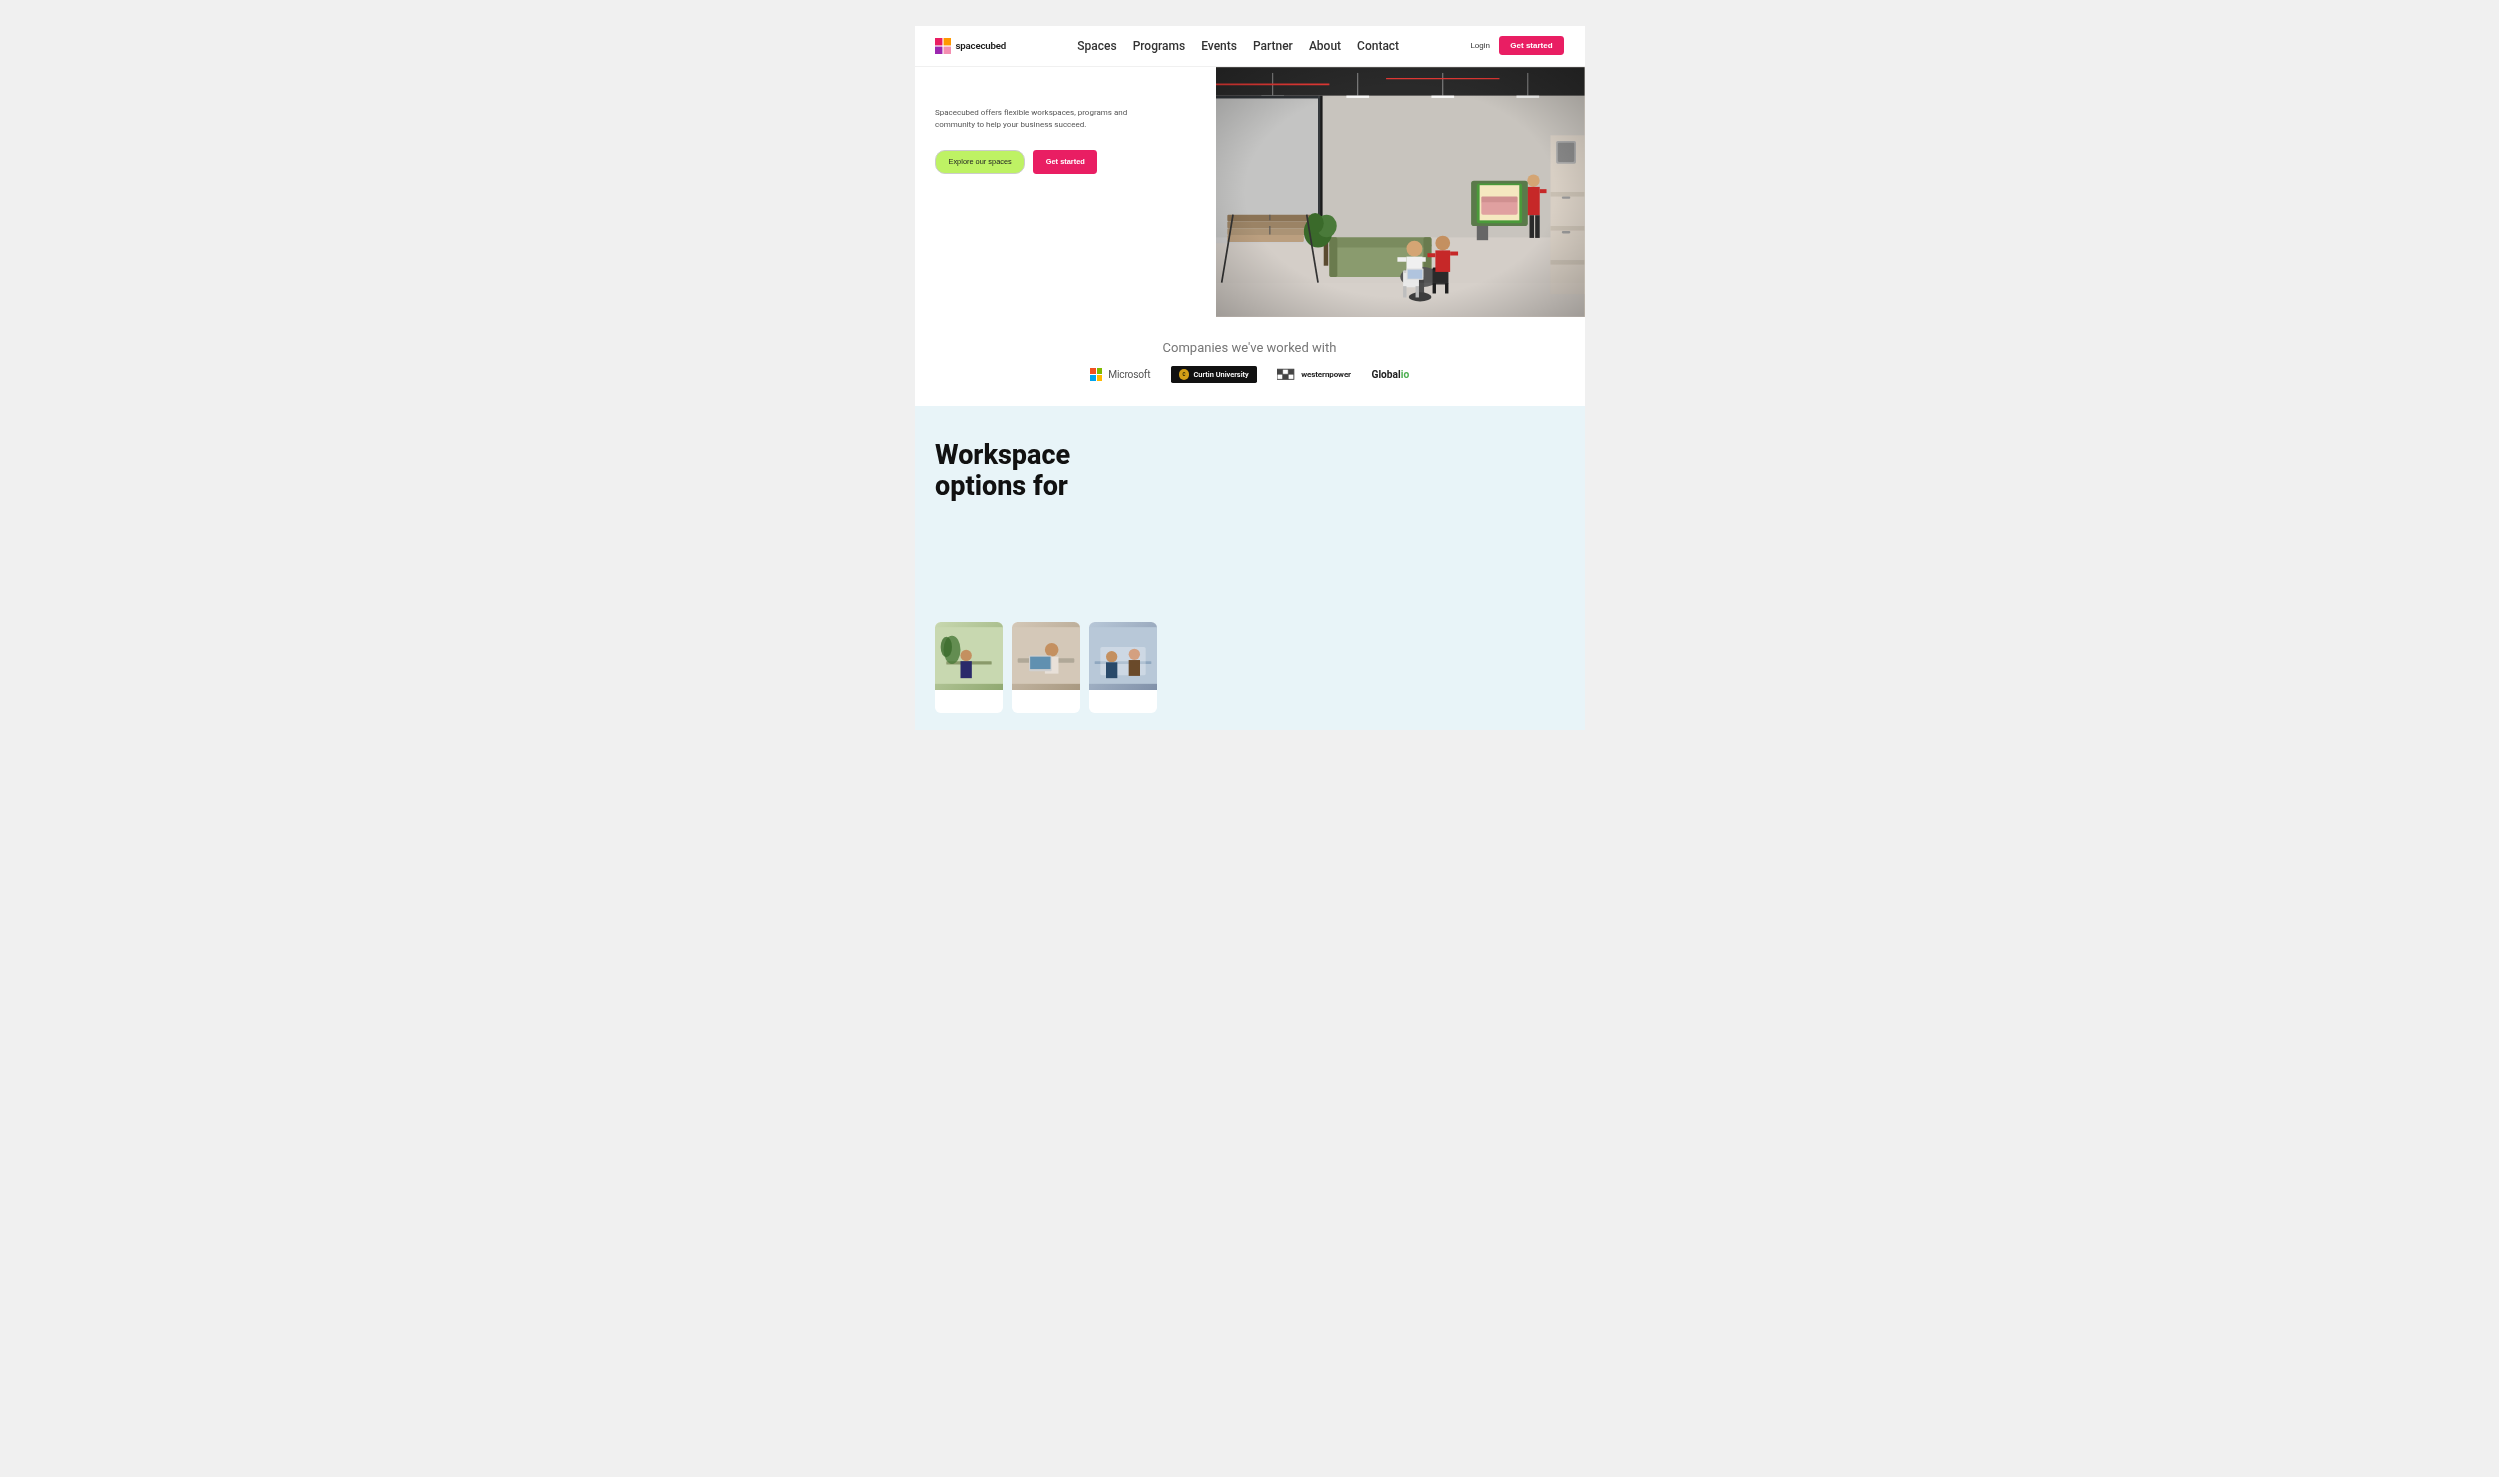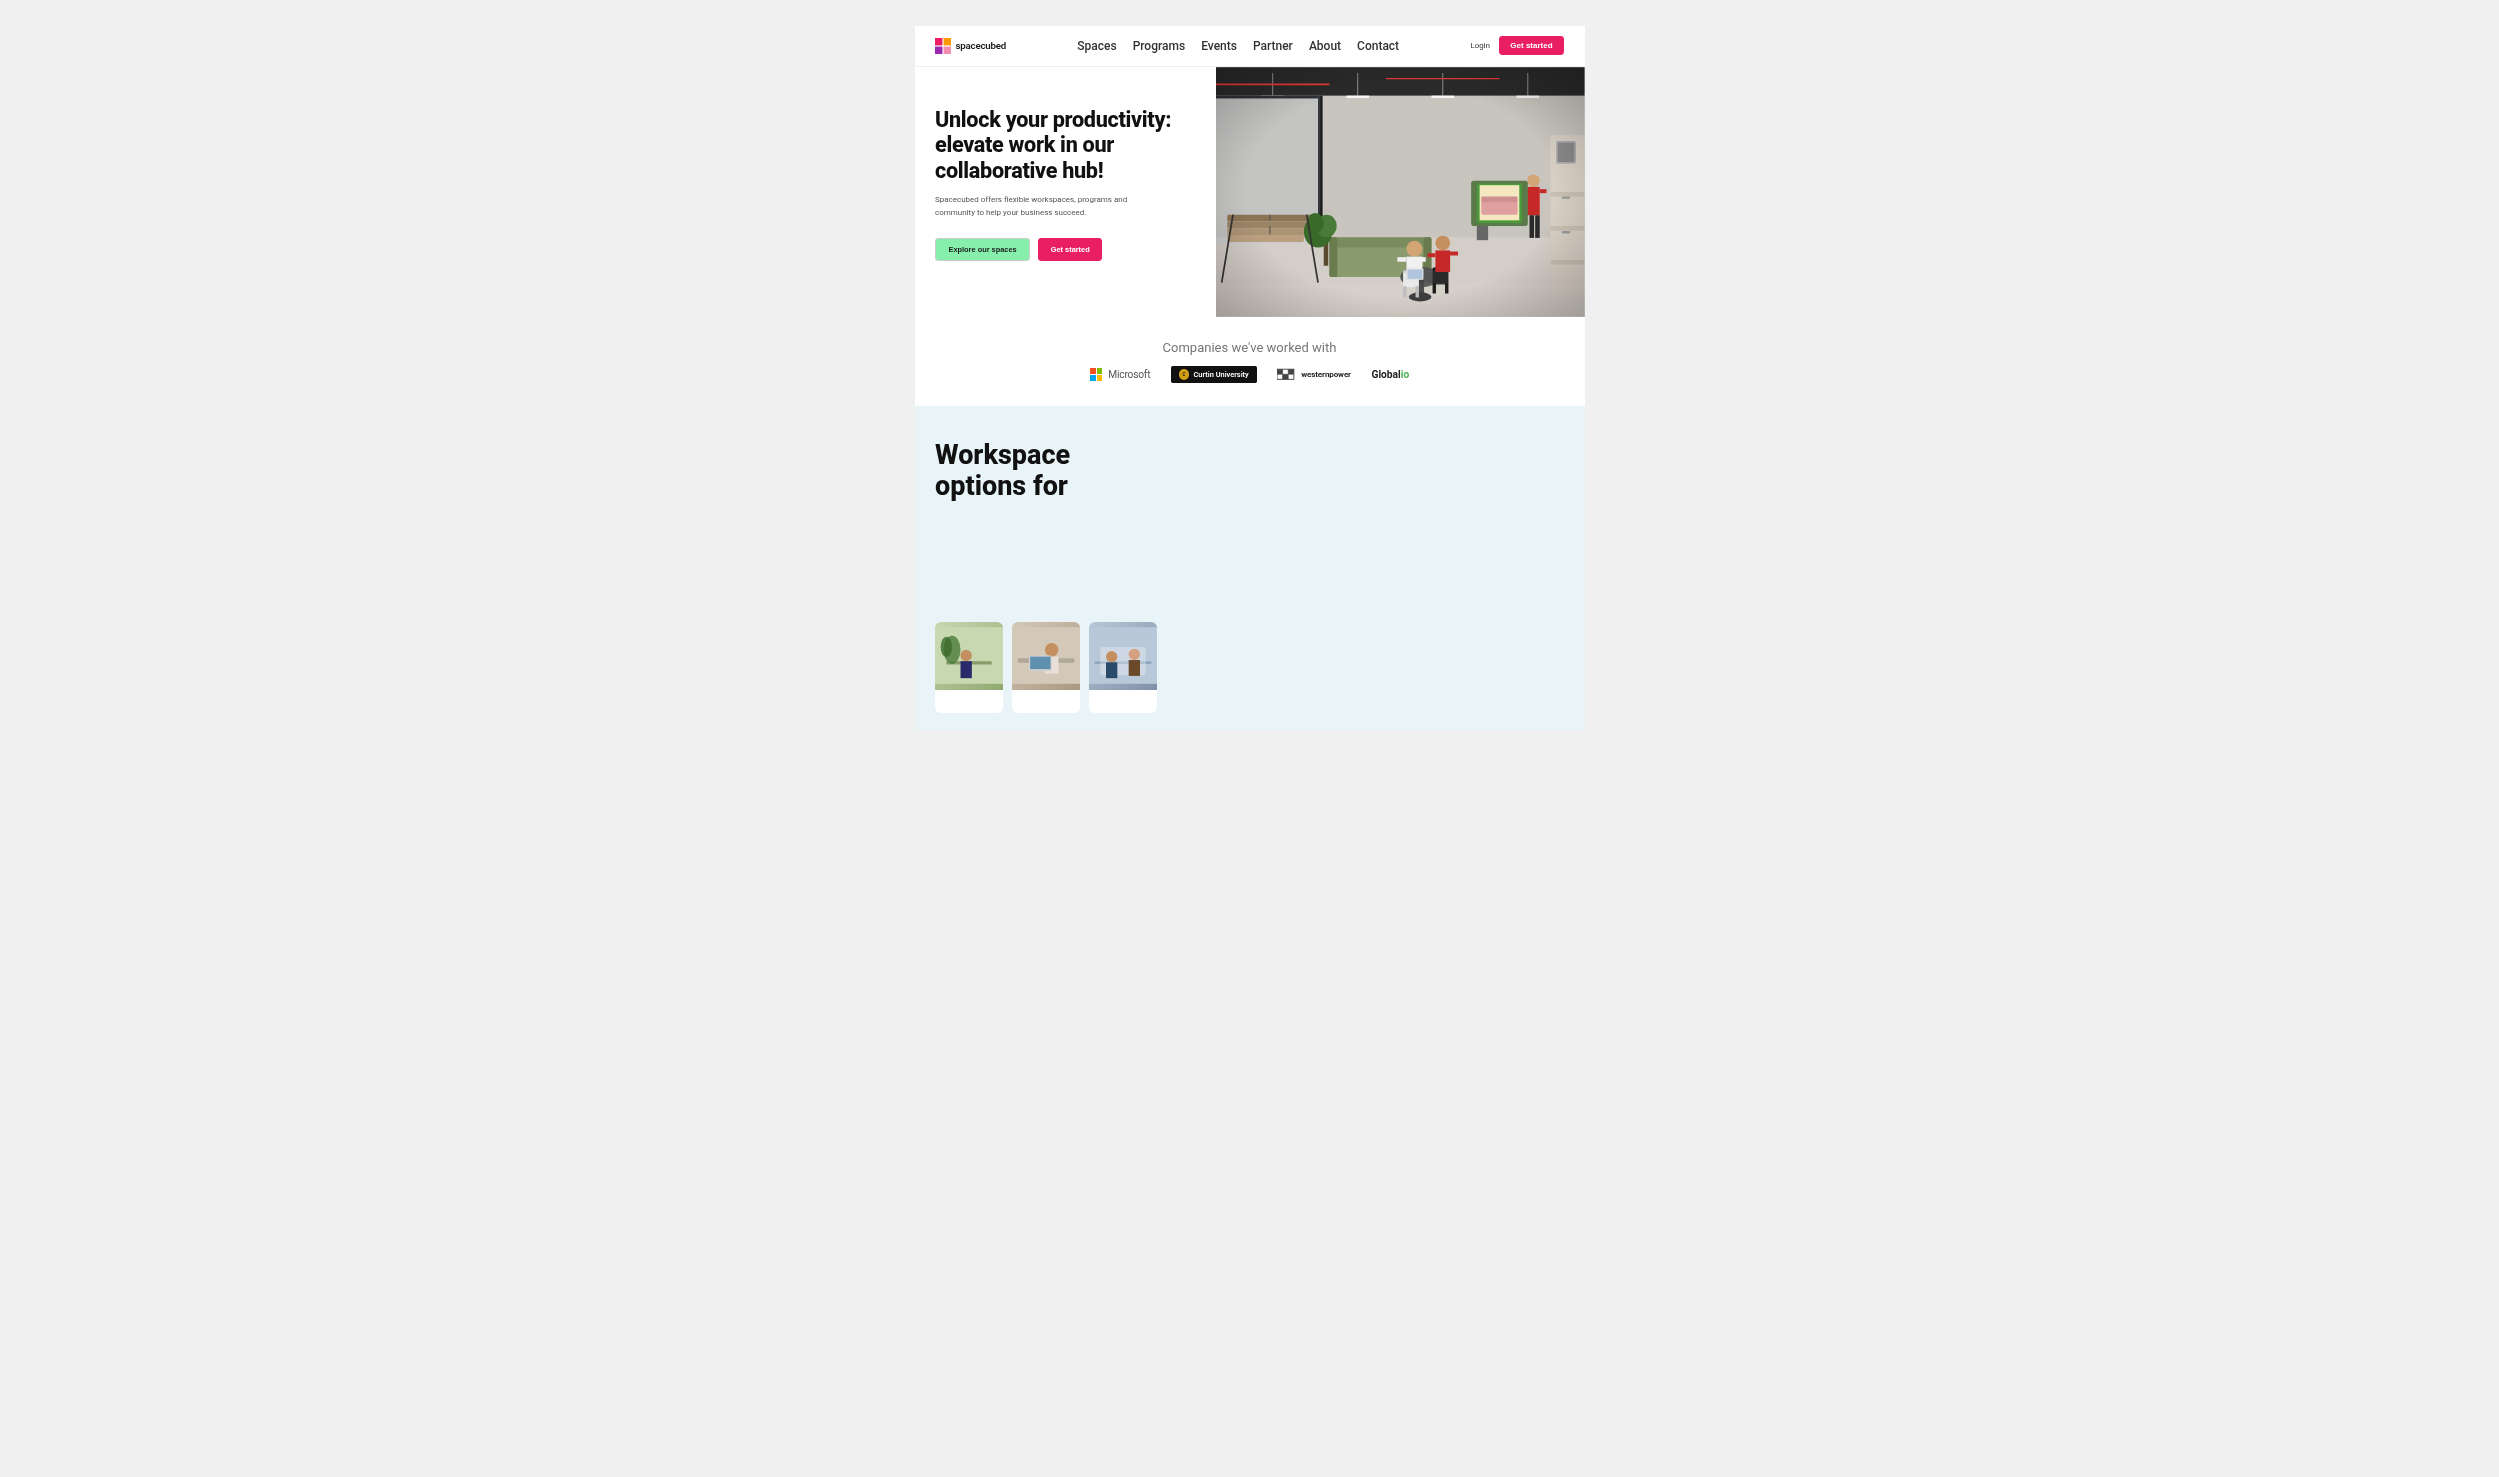--- a/index.html
+++ b/index.html
@@ -121,26 +121,26 @@
       margin-bottom: 18px;
       max-width: 193px;
     }
 
     .hero-buttons {
       display: flex;
       gap: 8px;
     }
 
     .btn-explore {
-      background: #86efac;
+      background: #bef264;
       border: 0.9px solid #ccc;
-      border-radius: 3px;
+      border-radius: 10px;
       padding: 6.2px 12.5px;
       font-size: 7.4px;
-      font-weight: 700;
+      font-weight: 400;
       color: #222;
       cursor: pointer;
     }
 
     .btn-get-started-hero {
       background: #e91e63;
       color: white;
       border: none;
       border-radius: 3.4px;
       padding: 6.2px 12.5px;
@@ -320,21 +320,20 @@
     </ul>
 
     <div class="nav-actions">
       <button class="btn-login">Login</button>
       <button class="btn-get-started-nav">Get started</button>
     </div>
   </nav>
 
   <section class="hero">
     <div class="hero-content">
-      <h1 class="hero-title">Unlock your productivity: elevate work in our collaborative hub!</h1>
       <p class="hero-subtitle">Spacecubed offers flexible workspaces, programs and community to help your business succeed.</p>
       <div class="hero-buttons">
         <button class="btn-explore">Explore our spaces</button>
         <button class="btn-get-started-hero">Get started</button>
       </div>
     </div>
 
     <div class="hero-image-area">
       <svg class="office-scene" viewBox="0 0 650 440" xmlns="http://www.w3.org/2000/svg">
 

